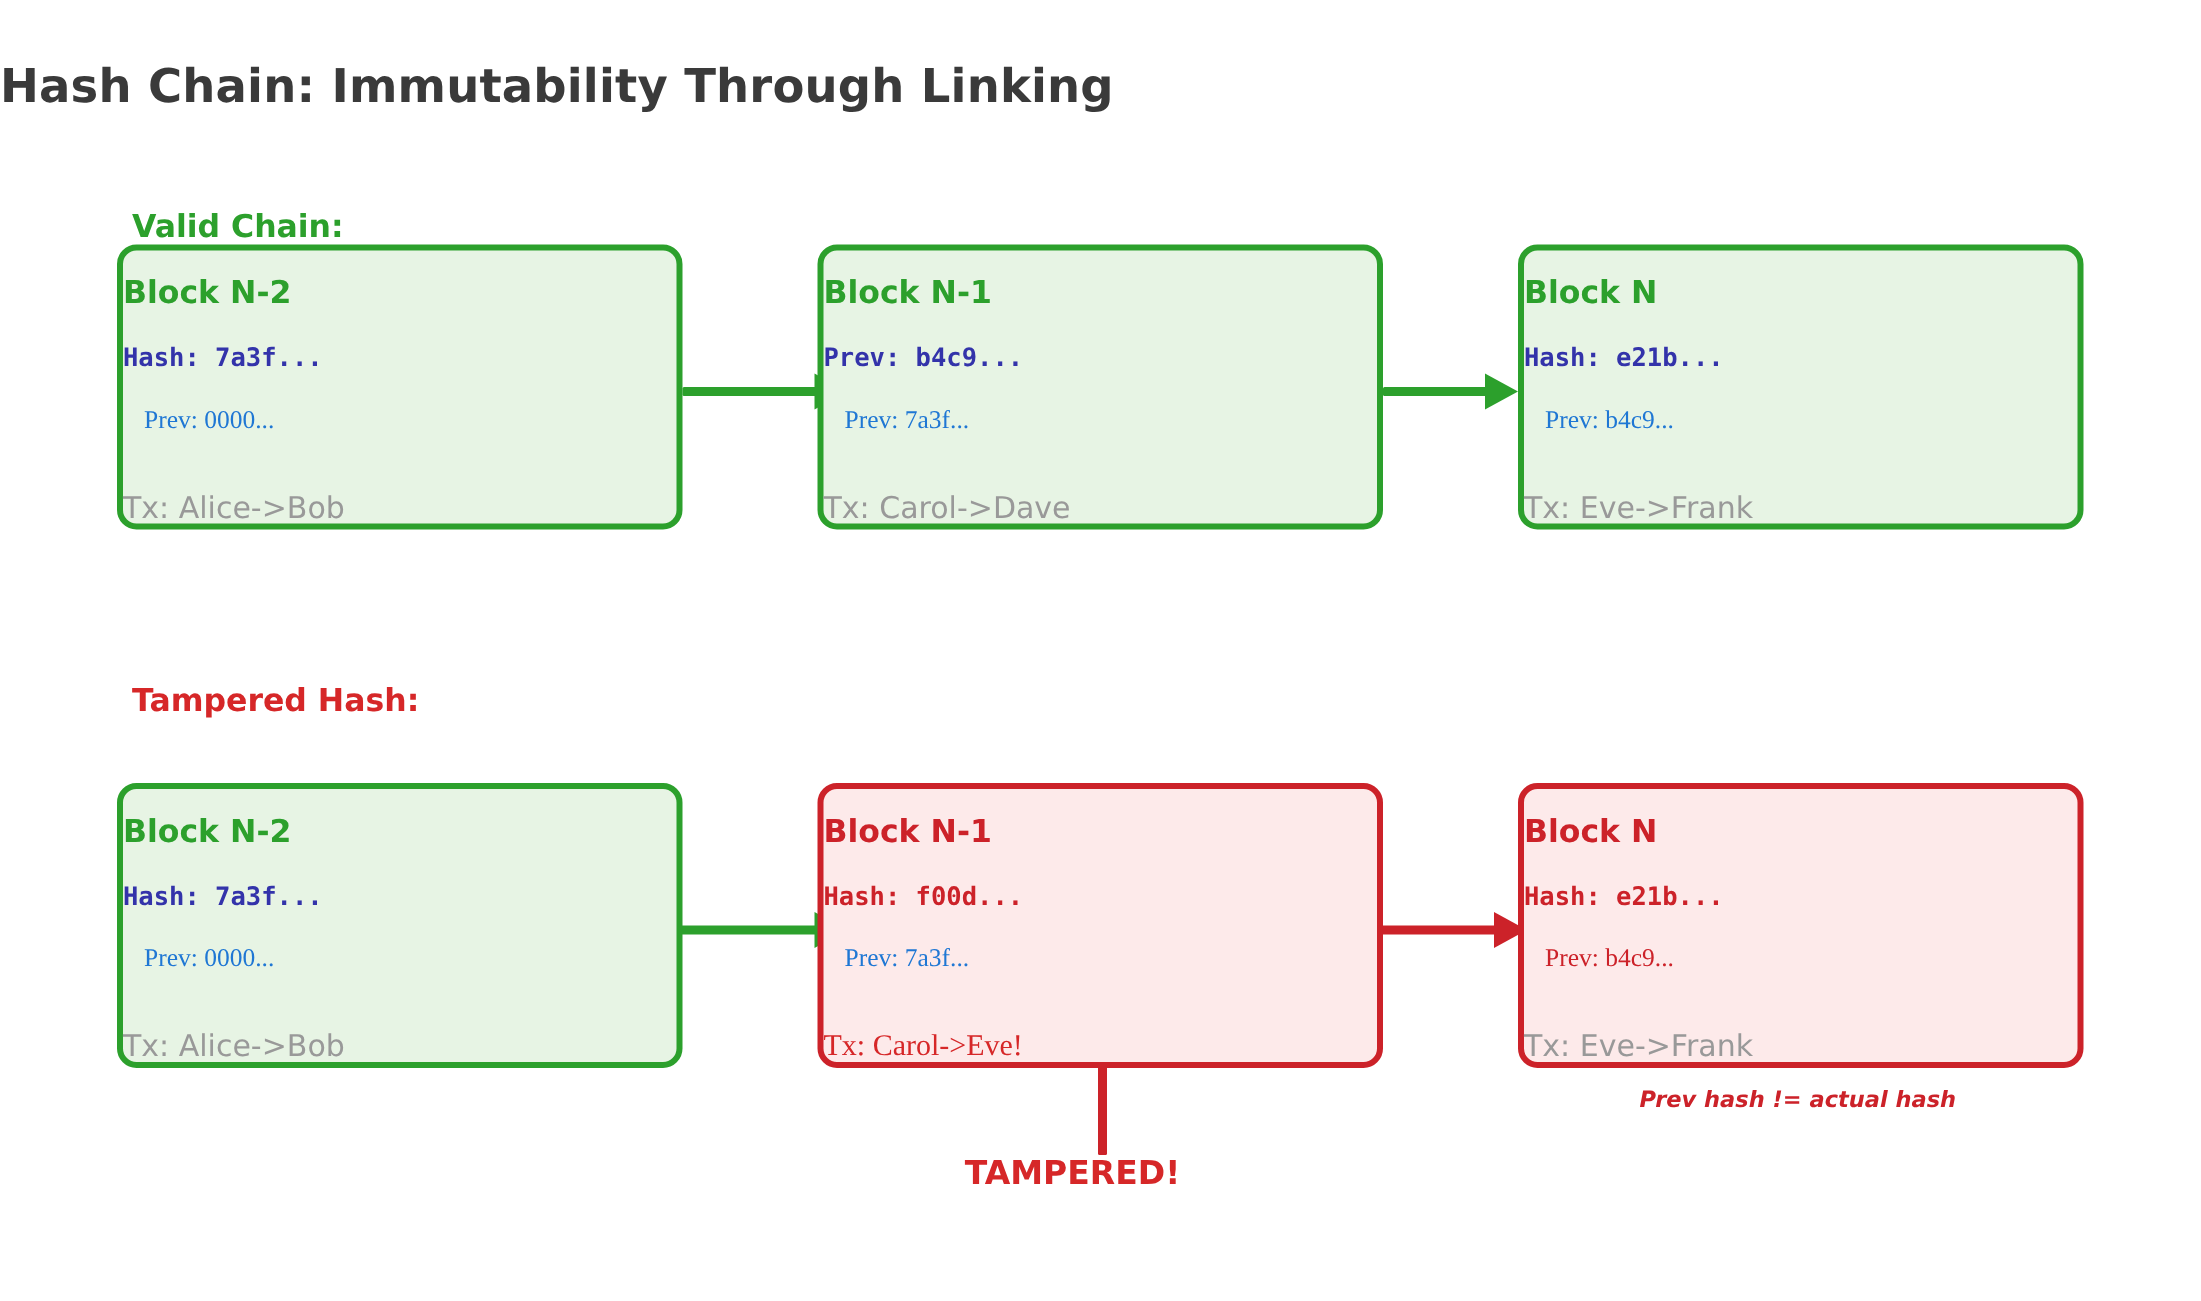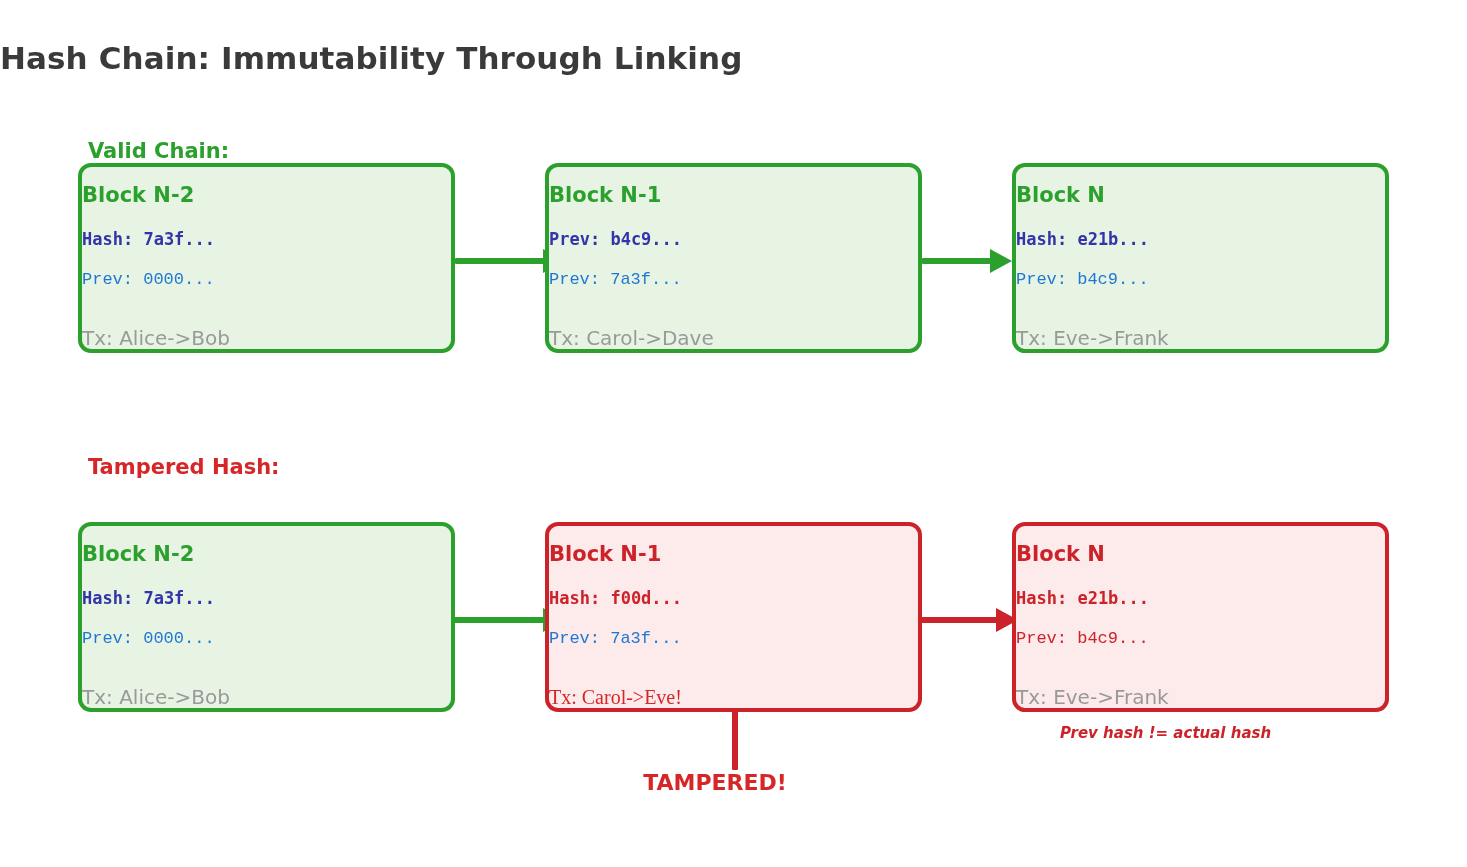--- a/index.html
+++ b/index.html
@@ -71,23 +71,24 @@
     line-height: 1;
     white-space: pre;
   }
   .row.hash {
     font-family: "DejaVu Sans Mono", "Liberation Mono", monospace;
     font-weight: bold;
     color: #3333aa;
     margin-top: 25px;
   }
   .row.prev {
-    font-family: Liberation Mono, monospace;
+    font-family: Liberation Serif, serif;
     color: #1f77d4;
     margin-top: 23px;
+    margin-left: 14px;
   }
   .row.tx {
     font-family: "DejaVu Sans", "Liberation Sans", sans-serif;
     color: #999999;
     font-size: 20px;
     margin-top: 40px;
   }
   .row.hash.red { color: #cc2229; }
   .row.prev.red { color: #cc2229; }
   .row.tx.red   { color: #d62728; font-family: Liberation Serif, serif; }
@@ -144,24 +145,24 @@
     width: 230px;
     text-align: center;
     font-size: 22px;
     font-weight: bold;
     color: #d62728;
     white-space: nowrap;
     z-index: 3;
   }
   .invalid-note {
     position: absolute;
-    left: 1060px;
+    left: 1010px;
     top: 724px;
     width: 377px;
-    text-align: left;
+    text-align: center;
     font-size: 15px;
     font-weight: bold;
     font-style: italic;
     color: #cc2229;
     line-height: 1.32;
     z-index: 3;
   }
 </style>
 </head>
 <body>

